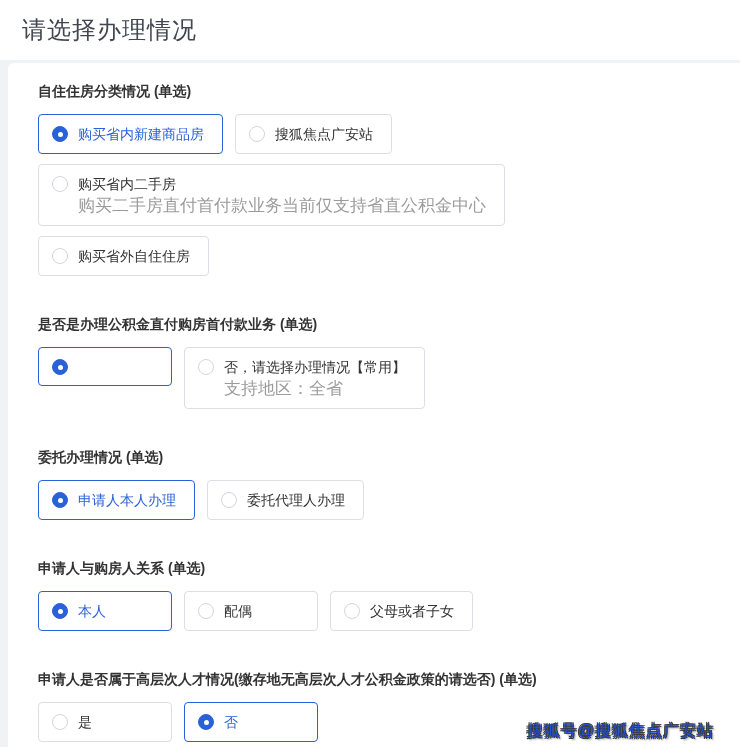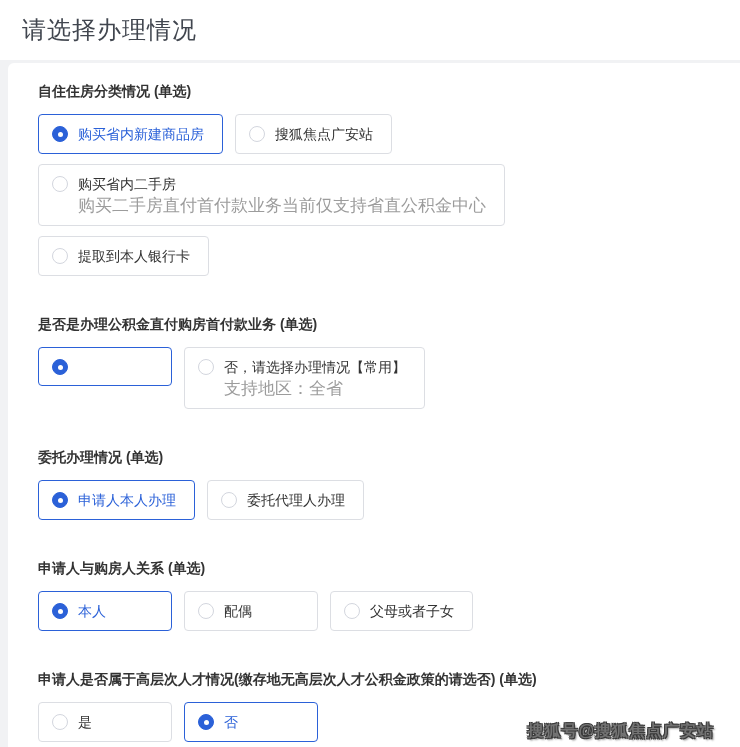--- a/index.html
+++ b/index.html
@@ -104,23 +104,23 @@
     left: 50%; top: 50%;
     width: 5px; height: 5px;
     margin: -2.5px 0 0 -2.5px;
     border-radius: 50%;
     background: #fff;
   }
   .watermark {
     position: absolute;
     right: 26px; bottom: 5px;
     font-size: 16px;
-    font-weight: 700;
+    font-weight: 400;
     letter-spacing: 1px;
-    color: #737373;
+    color: #1d4ed8;
     text-shadow:
       -1px -1px 0 #3a3a3a,
        1px -1px 0 #3a3a3a,
       -1px  1px 0 #3a3a3a,
        1px  1px 0 #3a3a3a,
        2px  2px 2px rgba(0,0,0,0.45);
   }
 </style>
 </head>
 <body>
@@ -154,21 +154,21 @@
               <div class="texts">
                 <div class="label">购买省内二手房</div>
                 <div class="sub">购买二手房直付首付款业务当前仅支持省直公积金中心</div>
               </div>
             </div>
           </div>
           <div class="option-row">
             <div class="option">
               <span class="radio"></span>
               <div class="texts">
-                <div class="label">提取到本人银行卡</div>
+                <div class="label">购买省外自住住房</div>
               </div>
             </div>
           </div>
         </section>
         <section class="section">
           <h3 class="section-title">是否是办理公积金直付购房首付款业务 (单选)</h3>
           <div class="option-row">
             <div class="option selected">
               <span class="radio"></span>
             </div>

